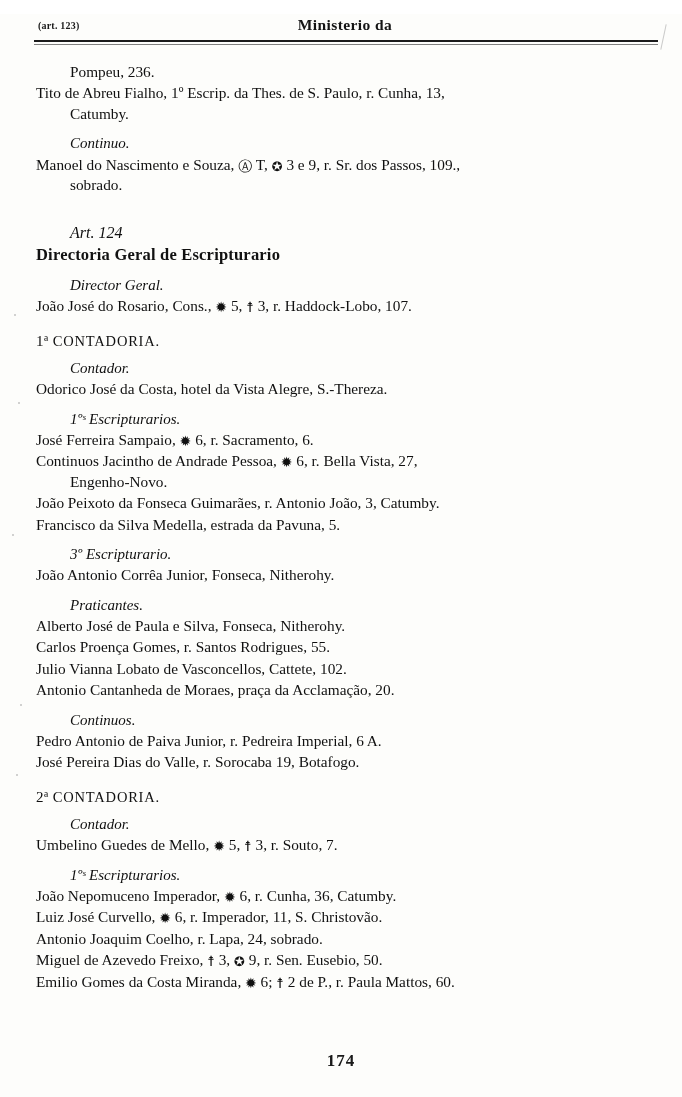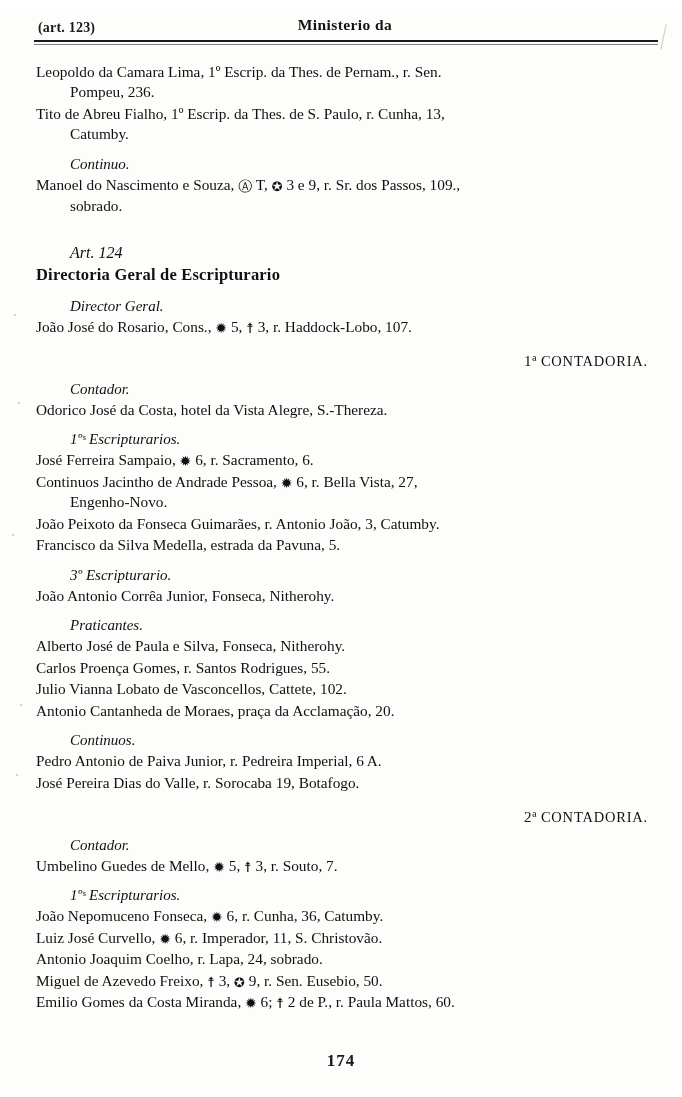--- a/index.html
+++ b/index.html
@@ -28,21 +28,21 @@
   
   .header {
     position: relative;
     height: 42px;
     margin: 14px 30px 0 38px;
   }
   .header-left {
     position: absolute;
     left: 0;
     top: 6px;
-    font-size: 14px;
+    font-size: 10px;
     font-weight: bold;
     letter-spacing: .2px;
     color: #1a1a1a;
   }
   .header-center {
     position: absolute;
     left: 0;
     right: 0;
     top: 2px;
     text-align: center;
@@ -93,21 +93,21 @@
     font-size: 16px;
   }
   .section-title {
     font-weight: bold;
     font-size: 16.5px;
     letter-spacing: .2px;
     margin: 0 0 4px 0;
     color: #111;
   }
   .contadoria {
-    text-align: right;
+    text-align: left;
     margin: 14px 0 2px 0;
     font-size: 13.5px;
     letter-spacing: .6px;
   }
   .contadoria .num {
     font-size: 15px;
     font-family: "Liberation Serif", serif;
   }
   .contadoria .word {
     font-variant: small-caps;
@@ -173,21 +173,20 @@
   <div class="header">
     <div class="header-left">(art. 123)</div>
     <div class="header-center">Ministerio da</div>
     <div class="rule"></div>
     <div class="rule thin"></div>
   </div>
 
   <div class="content">
 
     <p class="entry">
-      <span>Leopoldo da Camara Lima, 1º Escrip. da Thes. de Pernam., r. Sen.</span>
       <span class="cont">Pompeu, 236.</span>
     </p>
     <p class="entry">
       <span>Tito de Abreu Fialho, 1º Escrip. da Thes. de S. Paulo, r. Cunha, 13,</span>
       <span class="cont">Catumby.</span>
     </p>
 
     <div class="subhead">Continuo.</div>
 
     <p class="entry">
@@ -258,21 +257,21 @@
       <span>Umbelino Guedes de Mello,</span>
       <span class="sym sym-medal"></span>
       <span>5,</span>
       <span class="sym sym-cross"></span>
       <span>3, r. Souto, 7.</span>
     </p>
 
     <div class="subhead">1ºˢ Escripturarios.</div>
 
     <p class="entry">
-      <span>João Nepomuceno Fonseca,</span>
+      <span>João Nepomuceno Imperador,</span>
       <span class="sym sym-medal"></span>
       <span>6, r. Cunha, 36, Catumby.</span>
     </p>
     <p class="entry">
       <span>Luiz José Curvello,</span>
       <span class="sym sym-medal"></span>
       <span>6, r. Imperador, 11, S. Christovão.</span>
     </p>
     <p class="entry">Antonio Joaquim Coelho, r. Lapa, 24, sobrado.</p>
     <p class="entry">

